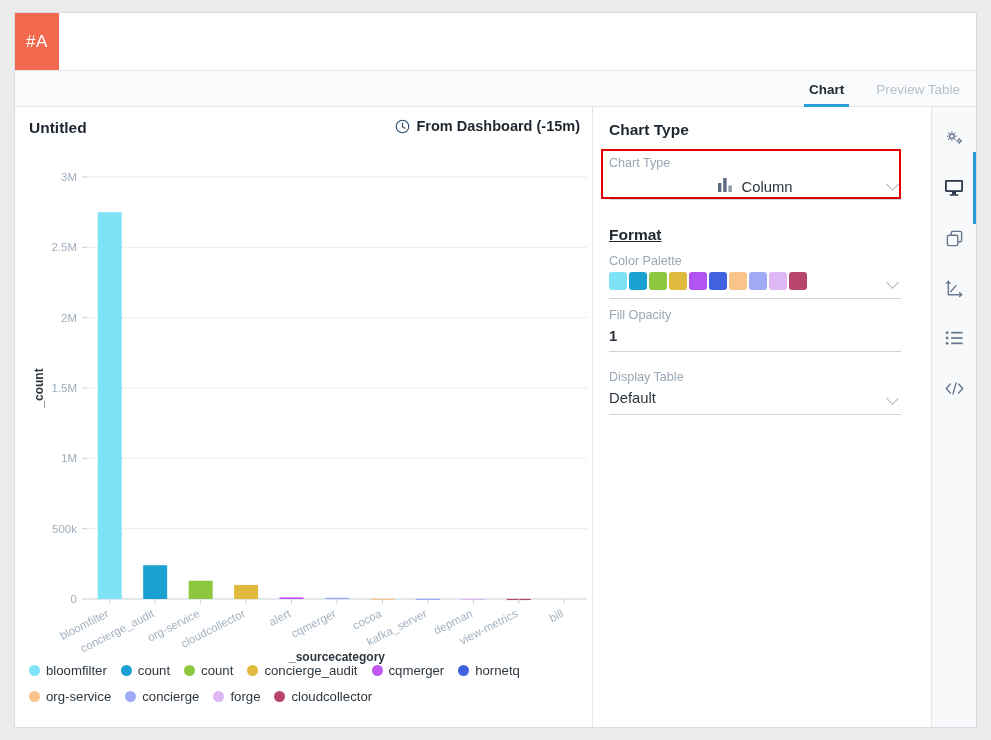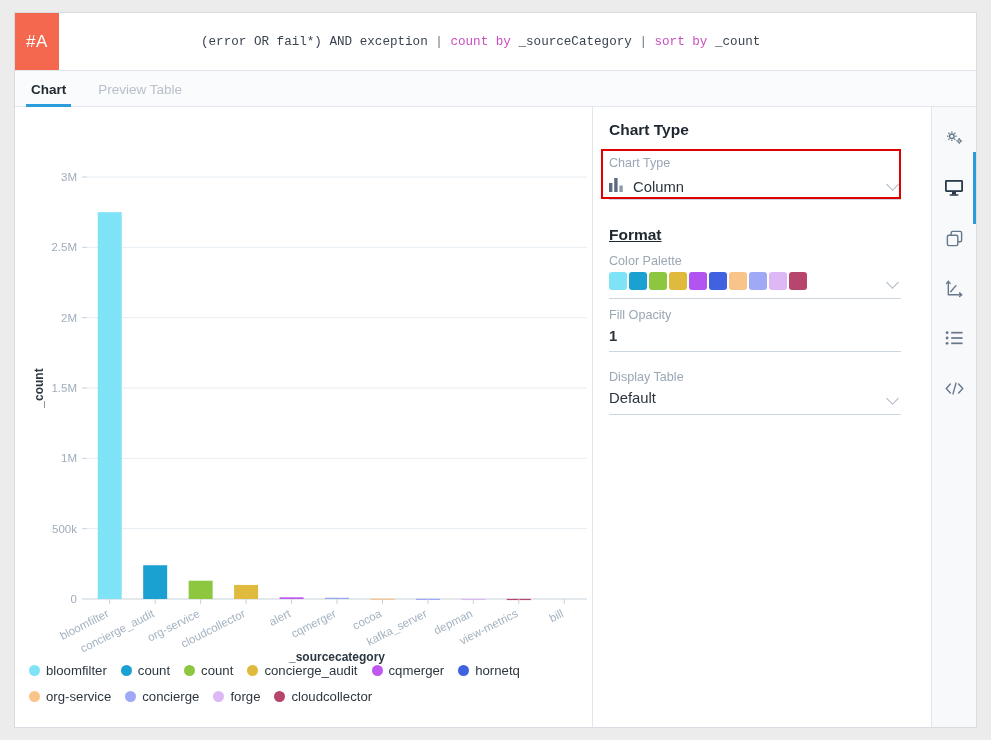--- a/index.html
+++ b/index.html
@@ -56,21 +56,21 @@
   }
   .q-op{color:#c94ec0;}
   .q-pipe{color:#6b7580;}
 
   
   .tabs{
     position:absolute;left:0;top:58px;width:100%;height:36px;
     background:#fafbfc;
     border-bottom:1px solid #e3e7ec;
     box-sizing:border-box;
-    display:flex;align-items:flex-end;
+    display:flex;align-items:flex-end;justify-content:flex-end;
   }
   .tab{
     position:relative;
     padding:0 16px 9px 16px;
     font-size:13.5px;color:#b8c0c9;cursor:pointer;
   }
   .tab.active{color:#222b33;font-weight:bold;}
   .tab.active:after{
     content:"";position:absolute;left:11px;right:11px;bottom:-1px;height:3px;
     background:#2a9bdb;
@@ -137,20 +137,21 @@
     font-size:15.5px;font-weight:bold;color:#1e2730;
   }
   .field-label{
     font-size:12.6px;color:#9aa7b4;
   }
   .field-value{
     font-size:14.8px;color:#2b343d;
   }
   .underline{
     border-bottom:1px solid #ccd4dc;
+    justify-content:center;
   }
   .hl-box{
     position:absolute;left:8px;top:42px;width:300px;height:50px;
     border:2px solid #e00000;box-sizing:border-box;
     pointer-events:none;
   }
   .chev{
     width:8px;height:8px;border-right:1.4px solid #a8b3be;border-bottom:1.4px solid #a8b3be;
     transform:rotate(45deg);
   }
@@ -170,34 +171,43 @@
 </style>
 </head>
 <body>
 
 <div class="app">
 
   <div class="querybar">
     <div class="badge">#A</div>
 
 
-    <div class="query">
-      <span id="query-text"><span>(error OR fail*) AND exception </span><span class="q-pipe">| </span><span class="q-op">count by </span><span>_sourceCategory </span><span class="q-pipe">| </span><span class="q-op">sort by </span><span>_count</span></span>
-    </div>
   </div>
 
   <div class="tabs">
     <div class="tab active">Chart</div>
     <div class="tab">Preview Table</div>
   </div>
 
   <div class="main">
 
     <div class="chartpane">
 
+      <div class="chart-head">
+        <div class="chart-title">Untitled</div>
+        <div class="chart-range">
+          <span class="clock-icon">
+            <svg width="15" height="15" viewBox="0 0 16 16">
+              <circle cx="8" cy="8" r="6.7" fill="none" stroke="#2a4a6b" stroke-width="1.2"></circle>
+              <path d="M8 4.3 L8 8.2 L10.6 9.8" fill="none" stroke="#2a4a6b" stroke-width="1.2" stroke-linecap="round"></path>
+            </svg>
+          </span>
+          <span>From Dashboard (-15m)</span>
+        </div>
+      </div>
 
       <div class="plot">
         <svg id="chart-svg" width="578" height="520" viewBox="0 0 578 520">
             <line x1="72" y1="450" x2="572" y2="450" stroke="#c8d2dc" stroke-width="1.2"></line>
             <line x1="67" y1="450" x2="72" y2="450" stroke="#c8d2dc" stroke-width="1"></line>
             <text x="62" y="454" text-anchor="end" font-family="&quot;Liberation Sans&quot;, sans-serif" font-size="11.5" fill="#9fadbb">0</text>
             <line x1="72" y1="379.6666666666667" x2="572" y2="379.6666666666667" stroke="#e7edf2" stroke-width="1"></line>
             <line x1="67" y1="379.6666666666667" x2="72" y2="379.6666666666667" stroke="#c8d2dc" stroke-width="1"></line>
             <text x="62" y="383.6666666666667" text-anchor="end" font-family="&quot;Liberation Sans&quot;, sans-serif" font-size="11.5" fill="#9fadbb">500k</text>
             <line x1="72" y1="309.33333333333337" x2="572" y2="309.33333333333337" stroke="#e7edf2" stroke-width="1"></line>

